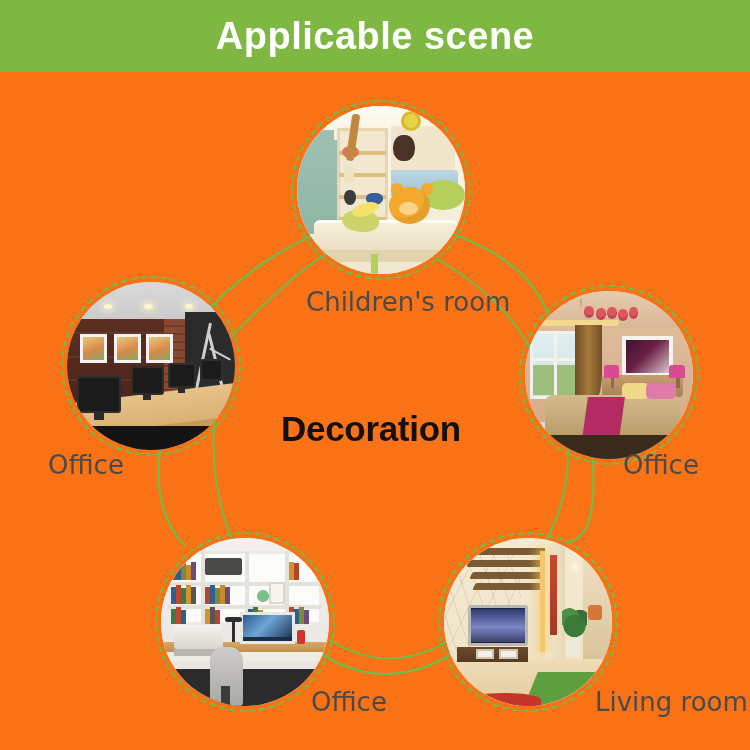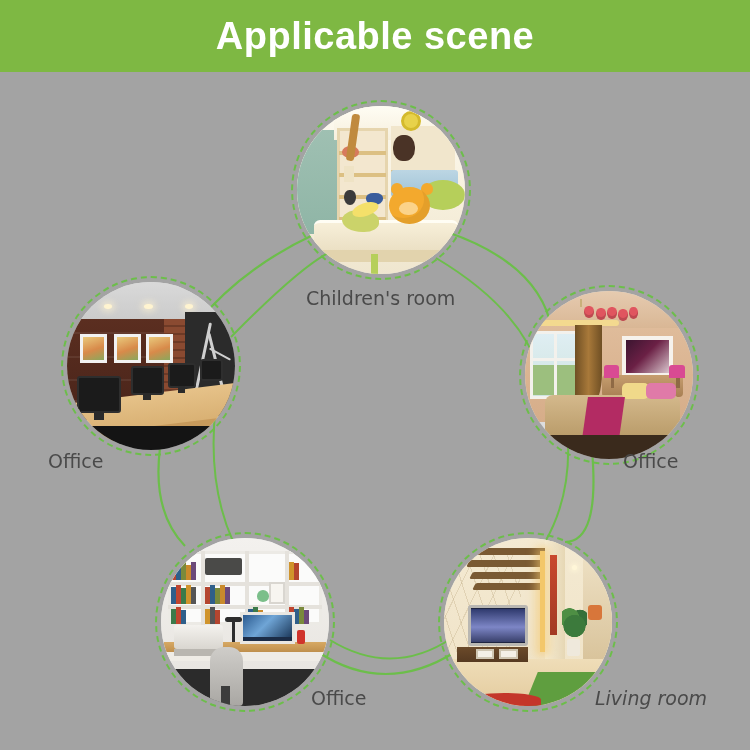--- a/index.html
+++ b/index.html
@@ -4,21 +4,21 @@
 <style>
   html, body {
     margin: 0;
     padding: 0;
     background: #ffffff;
   }
   #page {
     position: relative;
     width: 750px;
     height: 750px;
-    background: #a3a3a3;
+    background: #f97316;
     overflow: hidden;
     font-family: "Liberation Sans", "DejaVu Sans", sans-serif;
   }
 
   
   #header-banner {
     position: absolute;
     left: 0; top: 0;
     width: 750px;
     height: 72px;
@@ -62,21 +62,21 @@
   }
   .photo-ring {
     position: absolute;
     border-radius: 50%;
     border: 2px dashed #6cbe4a;
     box-sizing: border-box;
     pointer-events: none;
   }
   .node-label {
     position: absolute;
-    font-size: 19px;
+    font-size: 26px;
     color: #4a4a4a;
     white-space: nowrap;
     font-family: "DejaVu Sans", "Liberation Sans", sans-serif;
   }
 
   
   #center-text {
     position: absolute;
     font-size: 35px;
     font-weight: bold;
@@ -418,18 +418,19 @@
           <div class="pc lv-stand"></div>
           <div class="pc lv-drawer" style="left:19%;"></div>
           <div class="pc lv-drawer" style="left:33%;"></div>
           <div class="pc lv-tv"></div>
           <div class="pc lv-tvimg"></div>
           <div class="pc lv-carpetG"></div>
           <div class="pc lv-carpetR"></div>
         </div>
       </div>
       <div class="photo-ring" style="left:438px; top:460px; width:180px; height:180px;"></div>
-      <div class="node-label" style="left:595px; top:615px;font-style:italic;">Living room</div>
+      <div class="node-label" style="left:595px; top:615px;">Living room</div>
     </div>
 
+    <div id="center-text" style="left:281px; top:337px;">Decoration</div>
 
   </div>
 </div>
 
 </body></html>

